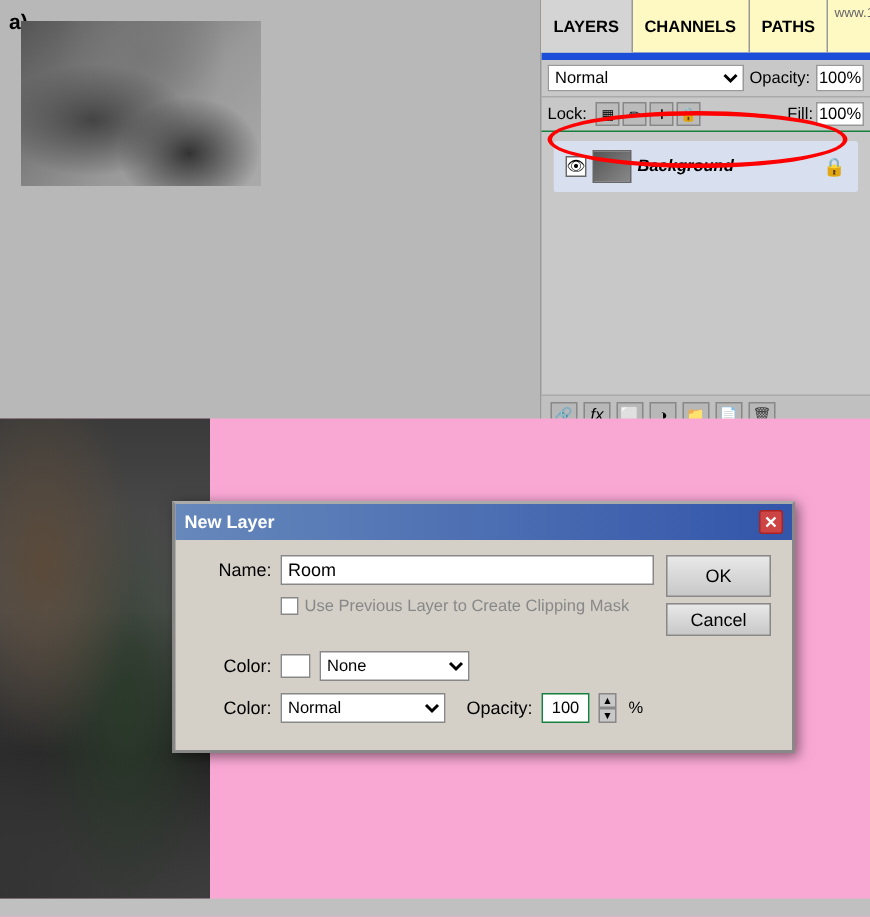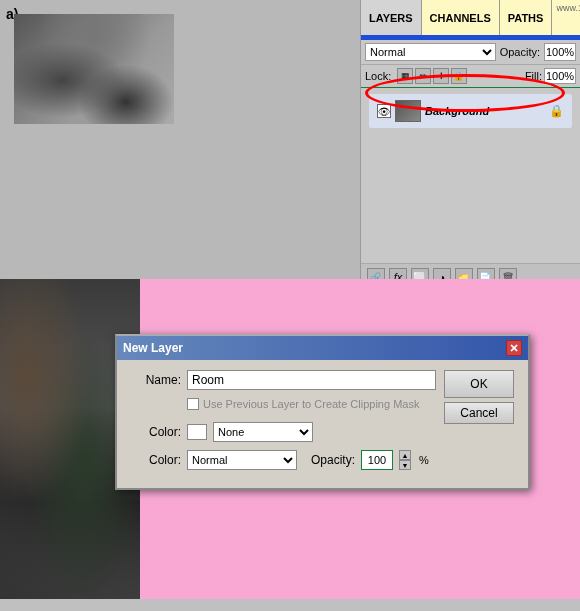--- a/index.html
+++ b/index.html
@@ -350,21 +350,21 @@
     }
     .dialog-buttons {
       display: flex;
       flex-direction: column;
       margin-left: 8px;
     }
     .dialog-checkbox-row {
       display: flex;
       align-items: center;
       gap: 4px;
-      margin-bottom: 12px;
+      margin-bottom: 24px;
       margin-left: 56px;
     }
     .dialog-checkbox {
       width: 12px;
       height: 12px;
       border: 1px solid #888;
       background: white;
     }
     .dialog-checkbox-label {
       font-size: 11px;

